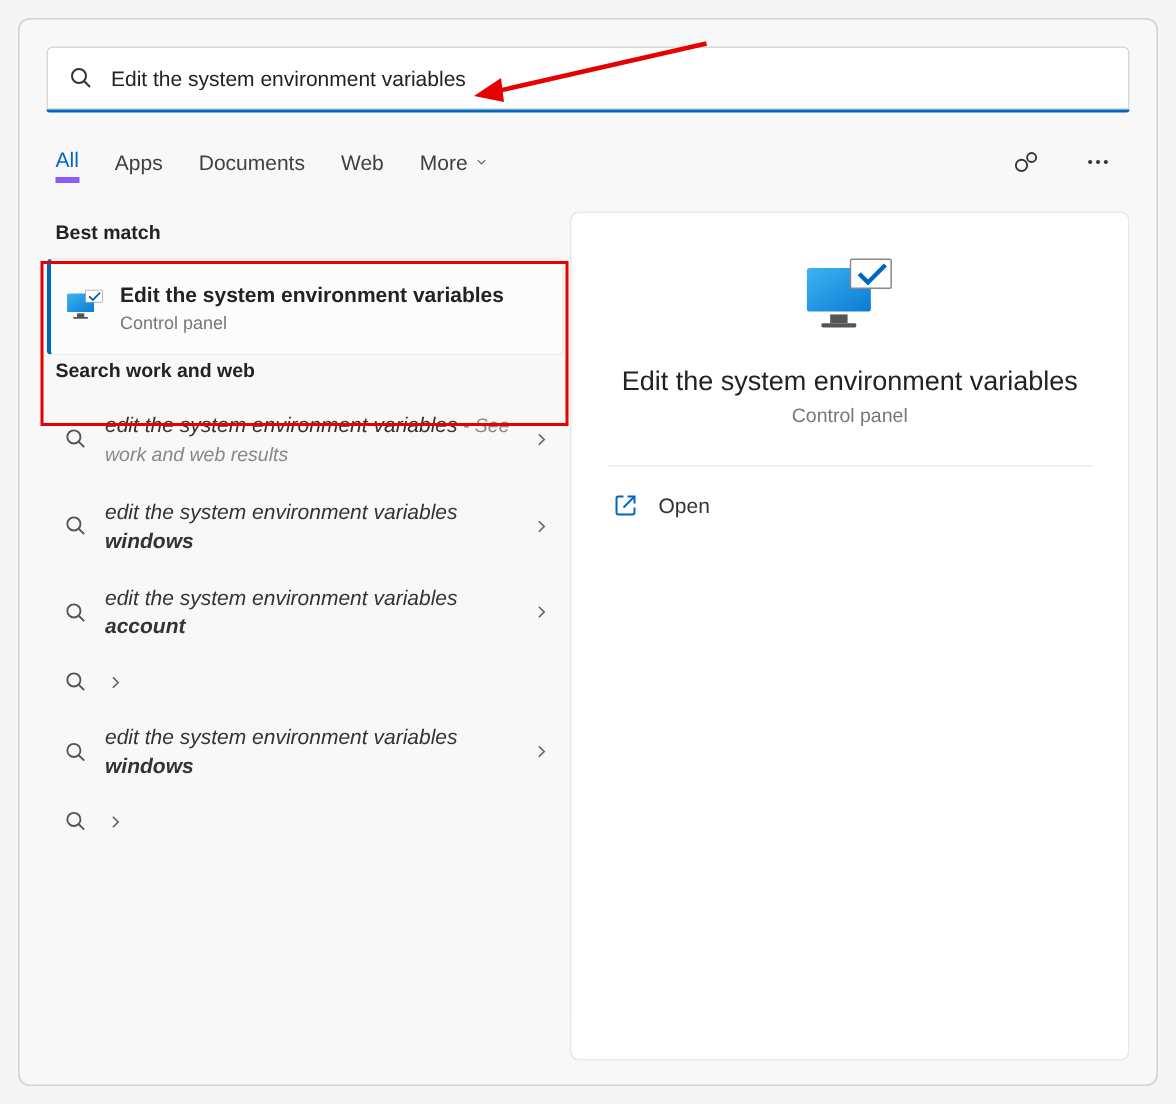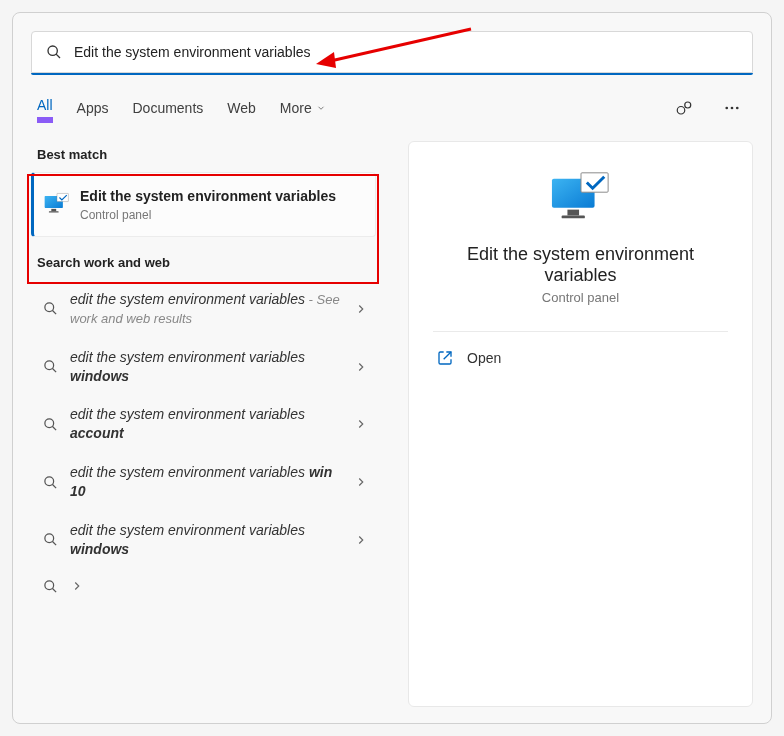--- a/index.html
+++ b/index.html
@@ -14,25 +14,25 @@
     display: flex; align-items: center; padding: 0 14px; gap: 12px;
   }
   .searchbar input {
     flex: 1; border: none; outline: none; font-size: 14px; color: #222; background: transparent;
   }
   .search-underline { height: 2px; background: #0067c0; margin-bottom: 12px; border-radius: 0 0 4px 4px;}
   .tabs-row {
     display: flex; align-items: center; padding: 6px 6px 0 6px; gap: 24px; font-size: 14px; color: #555; position: relative;
   }
   .tab { padding: 4px 0; cursor: pointer; color: #404040; display: flex; align-items: center; gap: 4px;}
-  .tab.active { color: #0067c0; font-weight: 400; border-bottom: 6px solid #8b5cf6; }
+  .tab.active { color: #0067c0; font-weight: 400; border-bottom: 4px solid #8b5cf6; }
   .tabs-spacer { flex: 1; }
   .tabs-right { display: flex; align-items: center; gap: 18px; }
   .icon-btn { width: 30px; height: 30px; display:flex; align-items:center; justify-content:center; color:#333; cursor:pointer; }
-  .content { display: flex; gap: 32px; margin-top: 18px; flex: 1; overflow: hidden; }
+  .content { display: flex; gap: 4px; margin-top: 18px; flex: 1; overflow: hidden; }
   .left-col { flex: 0 0 345px; display: flex; flex-direction: column; }
   .section-label { font-size: 13px; font-weight: 600; color: #222; margin: 6px 0 10px 6px; }
   .best-match-card {
     background: #fcfcfc; border: 1px solid #ececec; border-radius: 4px;
     padding: 14px 12px 14px 10px; display: flex; align-items: center; gap: 10px; cursor: pointer;
     border-left: 3px solid #0067c0; position: relative;
   }
   .best-match-card .title { font-size: 14px; font-weight: 600; color: #222; line-height: 1.35; }
   .best-match-card .subtitle { font-size: 12px; color: #777; margin-top: 2px; }
   .suggestion-list { display: flex; flex-direction: column; }
@@ -126,21 +126,21 @@
                 <stop offset="1" stop-color="#0a7bd4"></stop>
               </linearGradient>
             </defs>
         </svg>
         <div>
           <div class="title">Edit the system environment variables</div>
           <div class="subtitle">Control panel</div>
         </div>
       </div>
 
-      <div class="section-label" style="margin-top:18px;">Search work and web</div>
+      <div class="section-label" style="margin-top:2px;">Search work and web</div>
 
       <div class="suggestion-list" id="sugg-list">
           <div class="suggestion">
     <svg width="15" height="15" viewBox="0 0 24 24" fill="none" stroke="#555" stroke-width="2">
               <circle cx="10" cy="10" r="7"></circle>
               <line x1="21" y1="21" x2="15.2" y2="15.2"></line>
             </svg>
     <div class="txt"><span>edit the system environment variables</span><b></b><span class="hint"> - See work and web results</span></div>
     <svg class="chevron" width="14" height="14" viewBox="0 0 24 24" fill="none" stroke="#666" stroke-width="2">
               <polyline points="9 6 15 12 9 18"></polyline>
@@ -164,21 +164,20 @@
     <div class="txt"><span>edit the system environment variables </span><b>account</b><span class="hint"></span></div>
     <svg class="chevron" width="14" height="14" viewBox="0 0 24 24" fill="none" stroke="#666" stroke-width="2">
               <polyline points="9 6 15 12 9 18"></polyline>
             </svg>
           </div>
           <div class="suggestion">
     <svg width="15" height="15" viewBox="0 0 24 24" fill="none" stroke="#555" stroke-width="2">
               <circle cx="10" cy="10" r="7"></circle>
               <line x1="21" y1="21" x2="15.2" y2="15.2"></line>
             </svg>
-    <div class="txt"><span>edit the system environment variables </span><b>win 10</b><span class="hint"></span></div>
     <svg class="chevron" width="14" height="14" viewBox="0 0 24 24" fill="none" stroke="#666" stroke-width="2">
               <polyline points="9 6 15 12 9 18"></polyline>
             </svg>
           </div>
           <div class="suggestion">
     <svg width="15" height="15" viewBox="0 0 24 24" fill="none" stroke="#555" stroke-width="2">
               <circle cx="10" cy="10" r="7"></circle>
               <line x1="21" y1="21" x2="15.2" y2="15.2"></line>
             </svg>
     <div class="txt"><span>edit the system environment variables </span><b>windows</b><span class="hint"></span></div>

